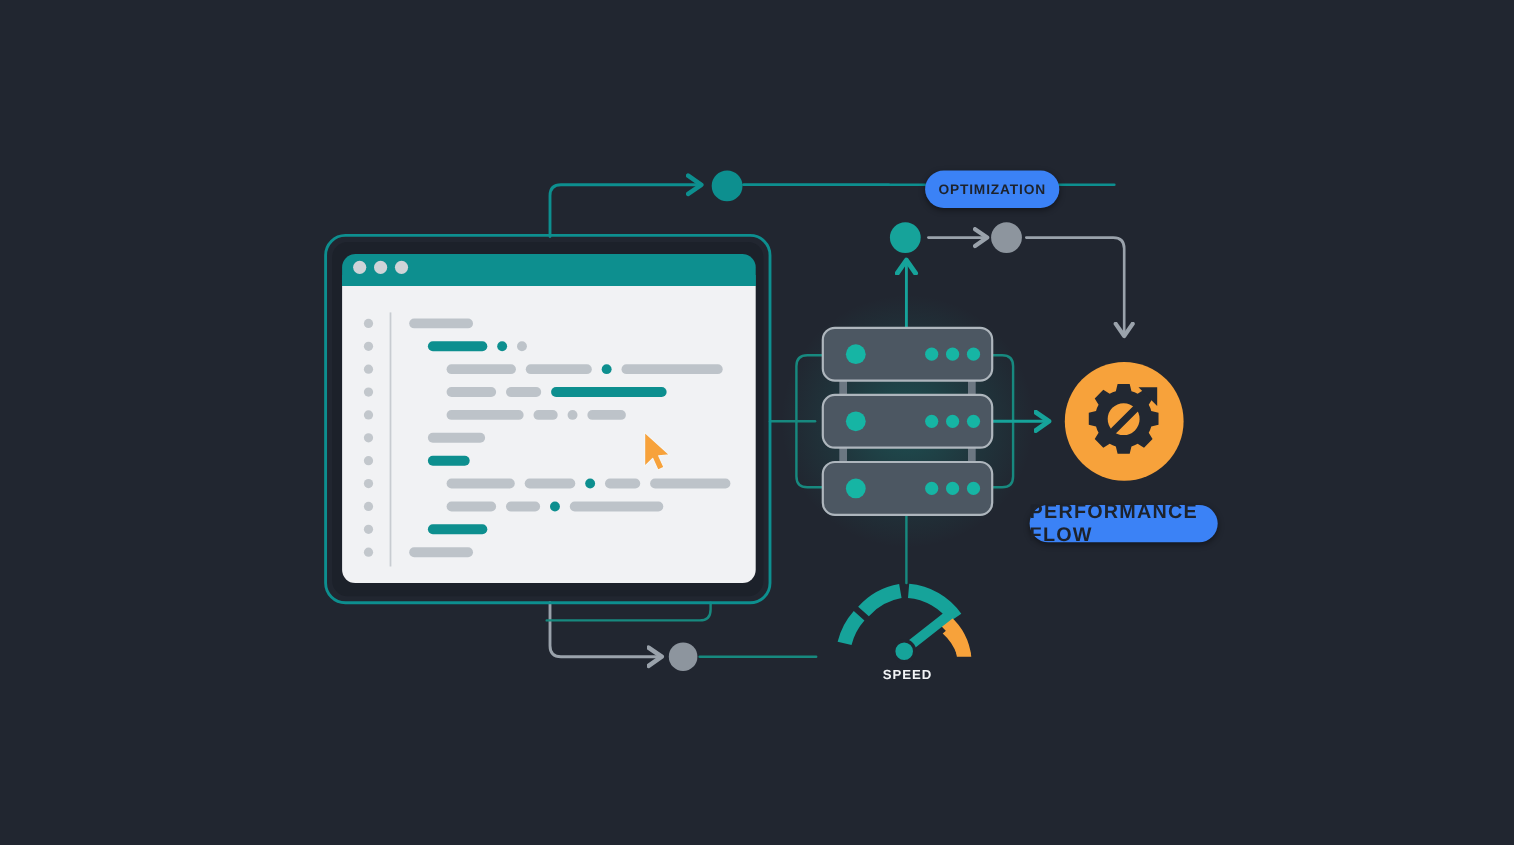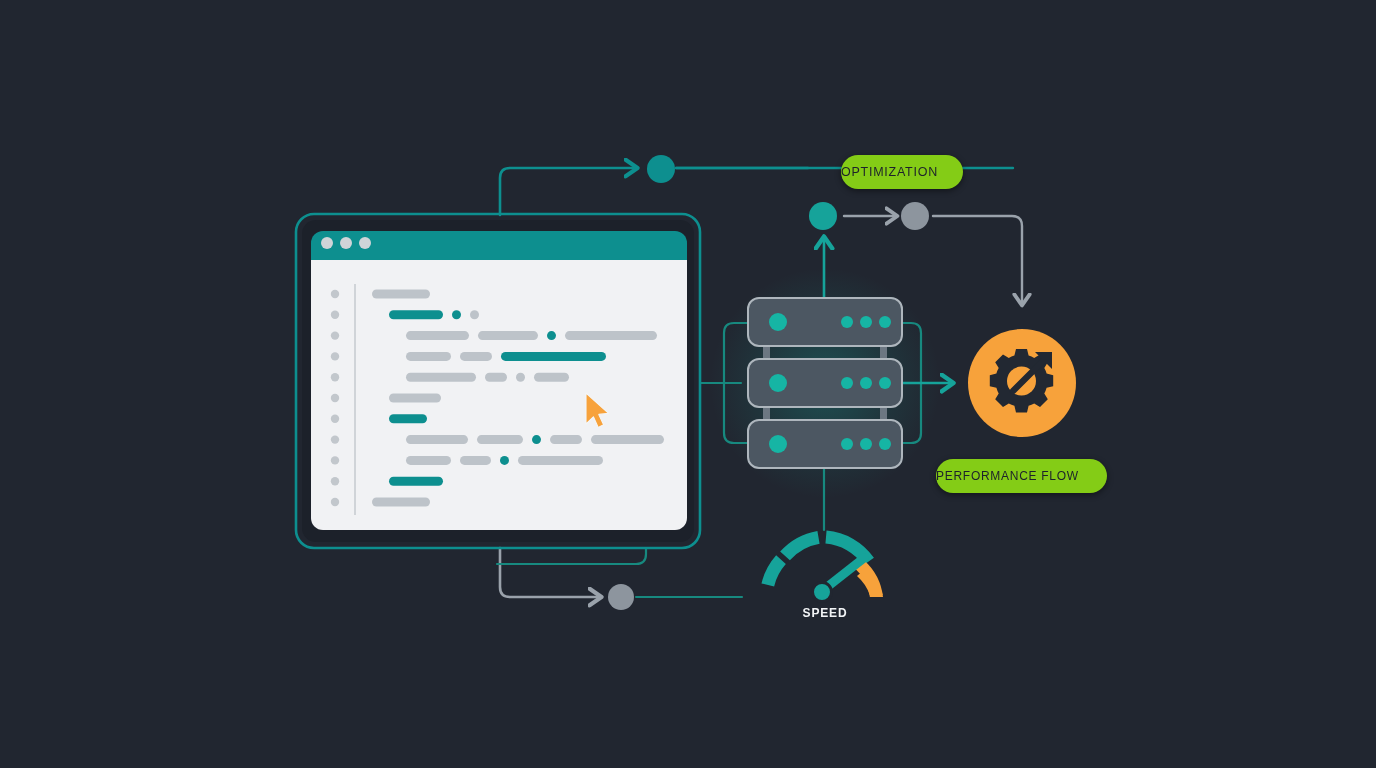--- a/index.html
+++ b/index.html
@@ -21,42 +21,43 @@
   }
   #stage svg.layer {
     position: absolute;
     left: 0;
     top: 0;
     width: 1376px;
     height: 768px;
   }
   .pill {
     position: absolute;
-    background: #84cc16;
+    background: #3b82f6;
     border-radius: 999px;
     color: #1d222b;
-    font-weight: normal;
+    font-weight: bold;
     letter-spacing: 0.06em;
     display: flex;
     align-items: center;
+    justify-content: center;
     box-shadow: 0 2px 6px rgba(0,0,0,0.45);
   }
   #pill-optimization {
     left: 841px;
     top: 155px;
     width: 122px;
     height: 34px;
     font-size: 12.5px;
   }
   #pill-performance {
     left: 936px;
     top: 459px;
     width: 171px;
     height: 34px;
-    font-size: 12px;
+    font-size: 18px;
   }
   .gauge-label {
     position: absolute;
     left: 760px;
     top: 606px;
     width: 130px;
     text-align: center;
     color: #f2f4f6;
     font-size: 12px;
     font-weight: bold;

